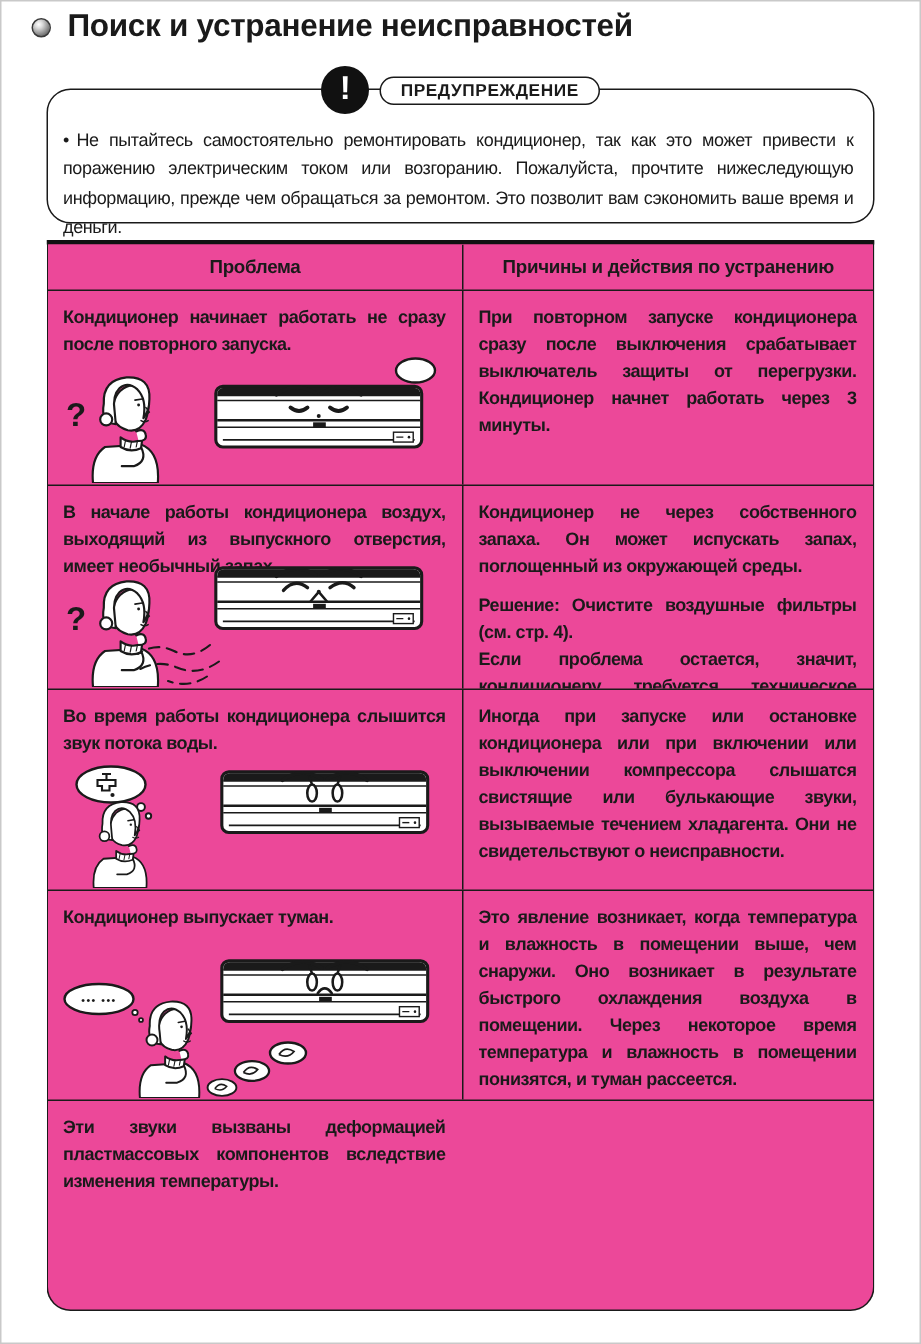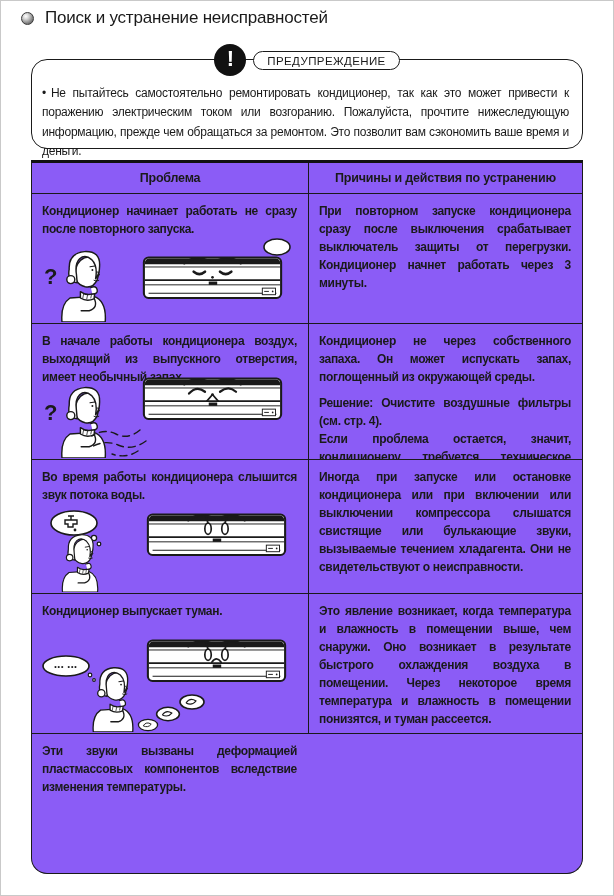--- a/index.html
+++ b/index.html
@@ -12,21 +12,21 @@
     border:1px solid #c9c9c9;
     overflow:hidden;
   }
   
   .title-row { display:flex; align-items:center; gap:11px; padding:10px 0 0 20px; height:24px; }
   .bullet-sphere {
     width:13px; height:13px; border-radius:50%;
     background:radial-gradient(circle at 35% 30%, #ffffff 0%, #d9d9d9 25%, #7a7a7a 70%, #4a4a4a 100%);
     border:1px solid #3a3a3a; flex:0 0 auto;
   }
-  h1.page-title { margin:0; font-size:17px; font-weight:normal; letter-spacing:-0.2px; }
+  h1.page-title { margin:0; font-size:21px; font-weight:bold; letter-spacing:-0.2px; }
 
   
   .warnbox {
     position:relative;
     margin:34px 30px 0 30px;
     height:90px;
     border:1.6px solid #1a1a1a;
     border-radius:16px;
     background:#fff;
   }
@@ -36,37 +36,37 @@
   }
   .warn-icon {
     width:32px; height:32px; border-radius:50%;
     background:#111; color:#fff;
     font-size:22px; font-weight:bold; line-height:30px; text-align:center;
     margin-right:7px; flex:0 0 auto;
   }
   .warn-label {
     background:#fff; border:1.7px solid #1a1a1a; border-radius:10px;
     padding:3px 13px 2px 13px;
-    font-weight:normal; font-size:11.5px; letter-spacing:0.4px;
+    font-weight:bold; font-size:11.5px; letter-spacing:0.4px;
   }
   .warntext {
     margin:0; padding:24px 13px 0 10px;
     font-size:12px; font-weight:normal; line-height:1.62;
     letter-spacing:-0.25px; text-align:justify;
   }
   .warntext .wb { margin-right:5px; }
 
   
   .ts-table {
     margin:11px 30px 0 30px;
     border:1.6px solid #1a1a1a;
     border-top:3px solid #111;
     border-radius:0 0 16px 16px;
     overflow:hidden;
-    background:#8b5cf6;
+    background:#ec4899;
   }
   .thead, .trow { display:grid; grid-template-columns:276px 1fr; }
   .thead { height:30px; }
   .th {
     display:flex; align-items:center; justify-content:center;
     font-weight:bold; font-size:12.5px; letter-spacing:-0.2px;
   }
   .th + .th, .td + .td { border-left:1.4px solid #1a1a1a; }
   .trow { border-top:1.2px solid #1a1a1a; }
   .r1 { height:130px; } .r2 { height:136px; } .r3 { height:134px; }

